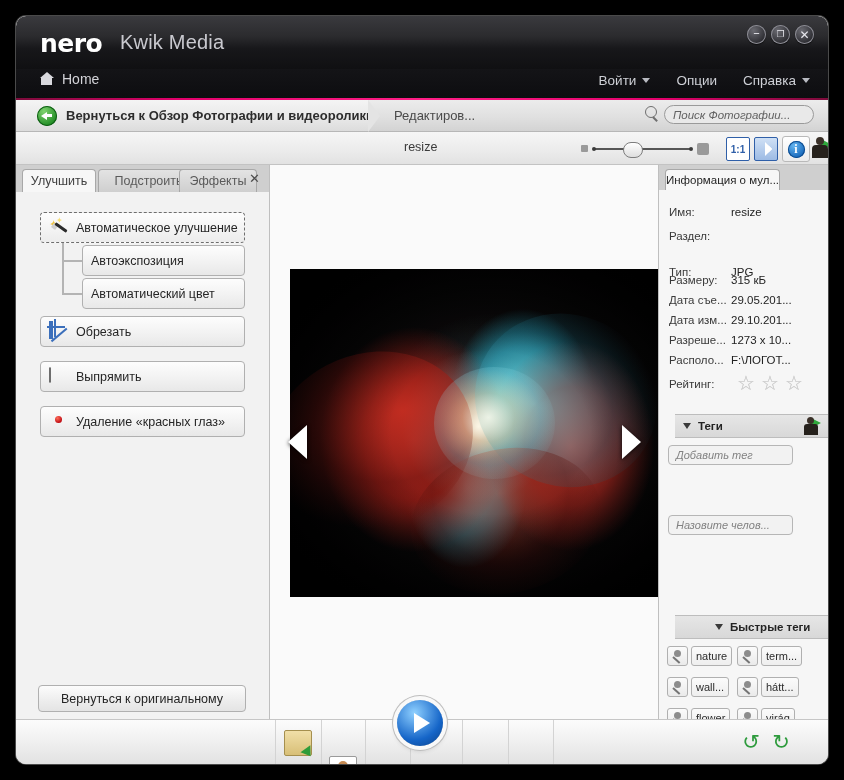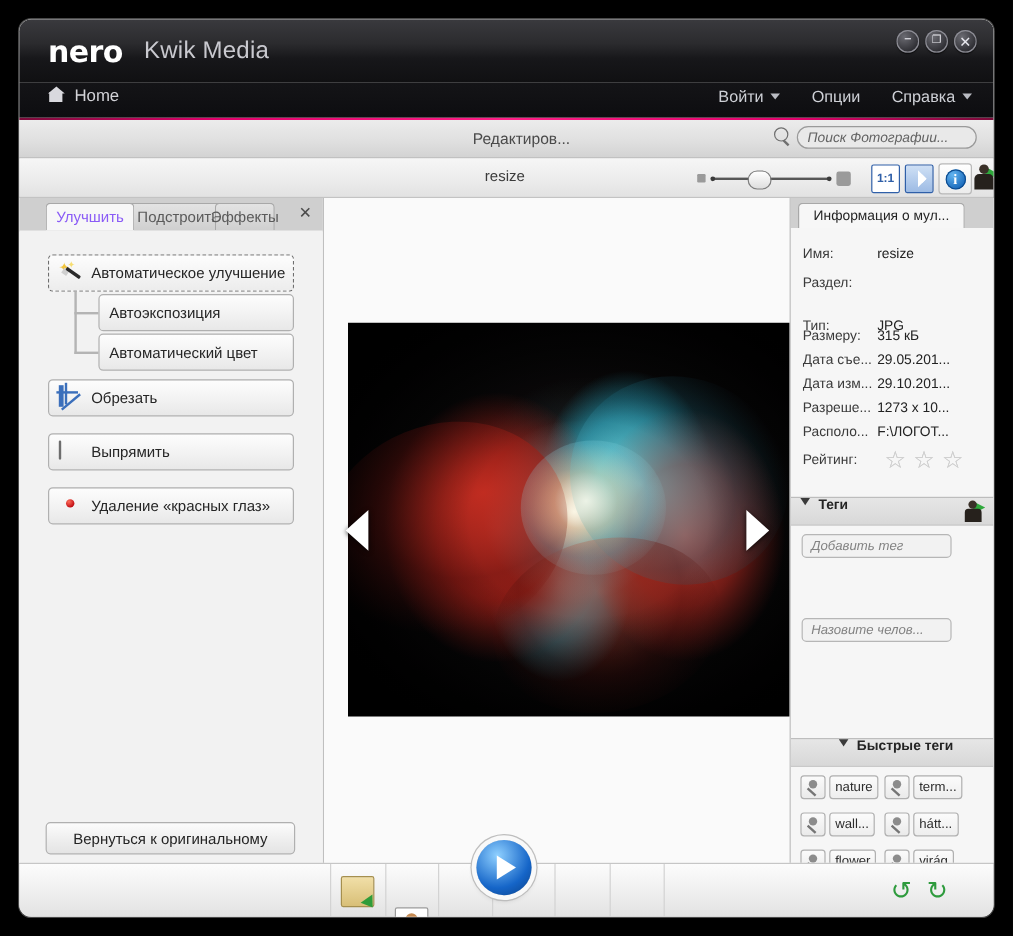--- a/index.html
+++ b/index.html
@@ -136,21 +136,21 @@
   .main{position:relative;height:554px;background:#fafafa;}
 
   
   .leftpanel{position:absolute;left:0;top:0;width:254px;height:554px;
     background:#f2f2f2;border-right:1px solid #bfbfbf;box-sizing:border-box;}
   .tabstrip{position:relative;height:27px;background:#cfcfcf;border-bottom:1px solid #bfbfbf;}
   .tab{position:absolute;top:4px;height:23px;box-sizing:border-box;
        display:flex;align-items:center;justify-content:center;
        font-size:12.5px;border:1px solid #a8a8a8;border-bottom:none;
        border-top-left-radius:4px;border-top-right-radius:4px;cursor:pointer;}
-  .tab.sel{background:#f7f7f7;color:#8b5cf6;z-index:3;margin-left:16px;}
+  .tab.sel{background:#f7f7f7;color:#404040;z-index:3;}
   .tab.un{background:linear-gradient(to bottom,#e3e3e3,#cfcfcf);color:#5a5a5a;}
   .tabclose{position:absolute;right:7px;top:6px;width:15px;height:15px;color:#4c4c4c;
     font-size:13px;font-weight:bold;display:flex;align-items:center;justify-content:center;cursor:pointer;
     font-family:"DejaVu Sans",sans-serif;}
   .lp-body{position:absolute;left:0;top:27px;right:0;bottom:0;background:#f2f2f2;}
 
   .tool-btn{position:absolute;box-sizing:border-box;height:31px;
     border:1px solid #b0b0b0;border-radius:4px;
     background:linear-gradient(to bottom,#fdfdfd 0%,#f3f3f3 50%,#e8e8e8 100%);
     display:flex;align-items:center;cursor:pointer;font-size:12.5px;color:#262626;}
@@ -225,38 +225,38 @@
 
   .navarrow{position:absolute;top:50%;margin-top:-17px;width:0;height:0;cursor:pointer;z-index:5;
     filter:drop-shadow(0 1px 2px rgba(0,0,0,.8));}
   .navarrow.prev{left:17px;border-top:17px solid transparent;border-bottom:17px solid transparent;border-right:19px solid #ffffff;}
   .navarrow.next{right:17px;border-top:17px solid transparent;border-bottom:17px solid transparent;border-left:19px solid #ffffff;}
 
   
   .rightpanel{position:absolute;right:0;top:0;width:170px;height:554px;
     background:#f2f2f2;border-left:1px solid #bfbfbf;box-sizing:border-box;overflow:hidden;}
   .rp-tabstrip{position:relative;height:25px;background:#cfcfcf;border-bottom:1px solid #bfbfbf;}
-  .rp-tab{position:absolute;left:6px;top:4px;height:21px;padding:0 12px;box-sizing:border-box;
+  .rp-tab{position:absolute;left:6px;top:4px;height:21px;padding:0 0;box-sizing:border-box;
     background:#f7f7f7;border:1px solid #a8a8a8;border-bottom:none;border-radius:4px 4px 0 0;
     display:flex;align-items:center;font-size:11.5px;color:#242424;white-space:nowrap;cursor:pointer;}
   .rp-body{position:absolute;left:0;top:25px;right:0;bottom:0;background:#f6f6f6;}
 
   .info-row{position:absolute;left:10px;right:6px;height:17px;font-size:11.5px;color:#3a3a3a;display:flex;}
   .info-k{width:62px;flex:0 0 62px;white-space:nowrap;overflow:hidden;}
   .info-v{flex:1;white-space:nowrap;overflow:hidden;color:#222;}
 
   .rating-lbl{position:absolute;left:10px;top:188px;font-size:11.5px;color:#3a3a3a;}
   .stars{position:absolute;left:78px;top:184px;display:flex;gap:5px;}
   .star{width:19px;height:19px;color:#d0d0d0;font-size:20px;line-height:19px;cursor:pointer;
     font-family:"DejaVu Sans",sans-serif;text-shadow:0 0 0 #c6c6c6;}
 
-  .sec-hdr{position:absolute;left:0;right:0;height:22px;
+  .sec-hdr{position:absolute;left:16px;right:0;height:22px;
     background:linear-gradient(to bottom,#e6e6e6,#d8d8d8);
     border-top:1px solid #bdbdbd;border-bottom:1px solid #bdbdbd;
-    display:flex;align-items:flex-start;cursor:pointer;}
+    display:flex;align-items:center;cursor:pointer;}
   .sec-hdr .tri{margin-left:8px;width:0;height:0;border-left:4.5px solid transparent;border-right:4.5px solid transparent;border-top:6px solid #3a3a3a;}
   .sec-hdr .txt{margin-left:7px;font-size:11.5px;font-weight:bold;color:#242424;}
   .sec-hdr .pico{position:absolute;right:7px;top:1px;width:18px;height:19px;}
   .sec-hdr .pico .head{position:absolute;left:4px;top:1px;width:7px;height:7px;border-radius:50%;background:#3a3028;}
   .sec-hdr .pico .body{position:absolute;left:1px;top:8px;width:14px;height:11px;border-radius:3px 3px 0 0;background:#26211c;}
   .sec-hdr .pico .arrow{position:absolute;left:8px;top:2px;width:0;height:0;
     border-top:5px solid transparent;border-bottom:5px solid transparent;border-left:10px solid #2fa93c;}
 
   .tagfield{position:absolute;left:9px;width:125px;height:20px;box-sizing:border-box;
     border:1px solid #b6b6b6;border-radius:4px;background:#f2f2f2;
@@ -330,20 +330,24 @@
         </div>
         <div class="mi">
           <span>Справка</span>
           <span class="caret-d"></span>
         </div>
       </div>
     </div>
     <div class="pinkline"></div>
 
     <div class="crumbbar">
+      <div class="crumb1">
+        <span class="backico"></span>
+        <span>Вернуться к Обзор Фотографии и видеоролики</span>
+      </div>
       <div class="crumb2">Редактиров...</div>
       <div class="magn"></div>
       <div class="searchbox">
         <span>Поиск Фотографии...</span>
       </div>
     </div>
 
     <div class="toolbar2">
       <div class="filename">resize</div>
       <div class="zoomwrap">
@@ -365,21 +369,21 @@
         <span class="body"></span>
       </div>
     </div>
 
     <div class="main">
 
       <div class="leftpanel">
         <div class="tabstrip">
           <div class="tab sel" style="left:6px;width:74px;">Улучшить</div>
           <div class="tab un" style="left:82px;width:101px;">Подстроить</div>
-          <div class="tab un" style="left:163px;width:50px;">Эффекты</div>
+          <div class="tab un" style="left:163px;width:78px;">Эффекты</div>
           <div class="tabclose">✕</div>
         </div>
 
         <div class="lp-body">
 
           <div class="tool-btn dashed" style="left:24px;top:20px;width:205px;">
             <span class="ic ic-wand">
               <span class="s1">✦</span>
               <span class="s2">✦</span>
               <span class="tip"></span>

